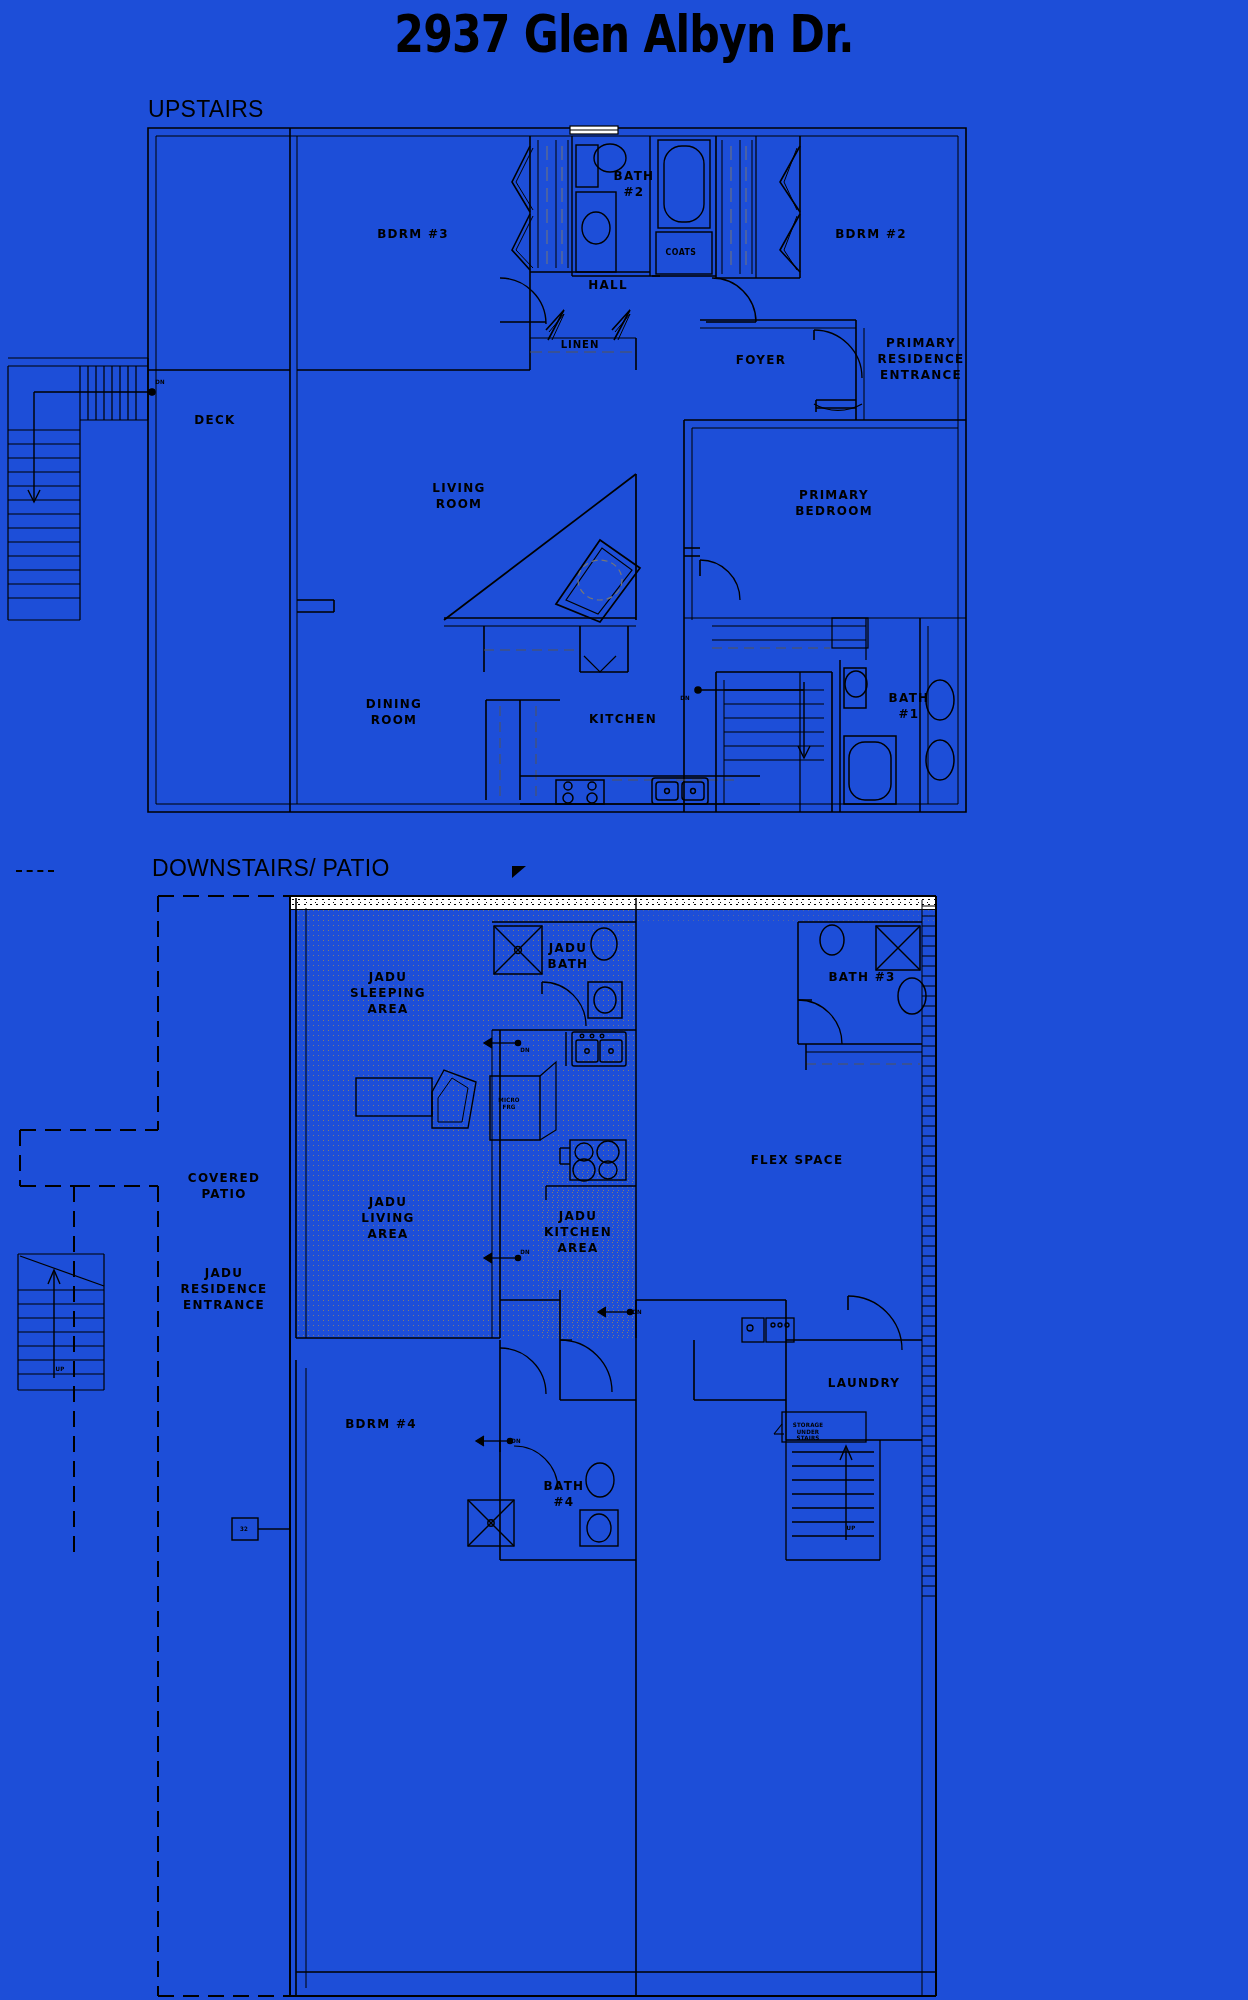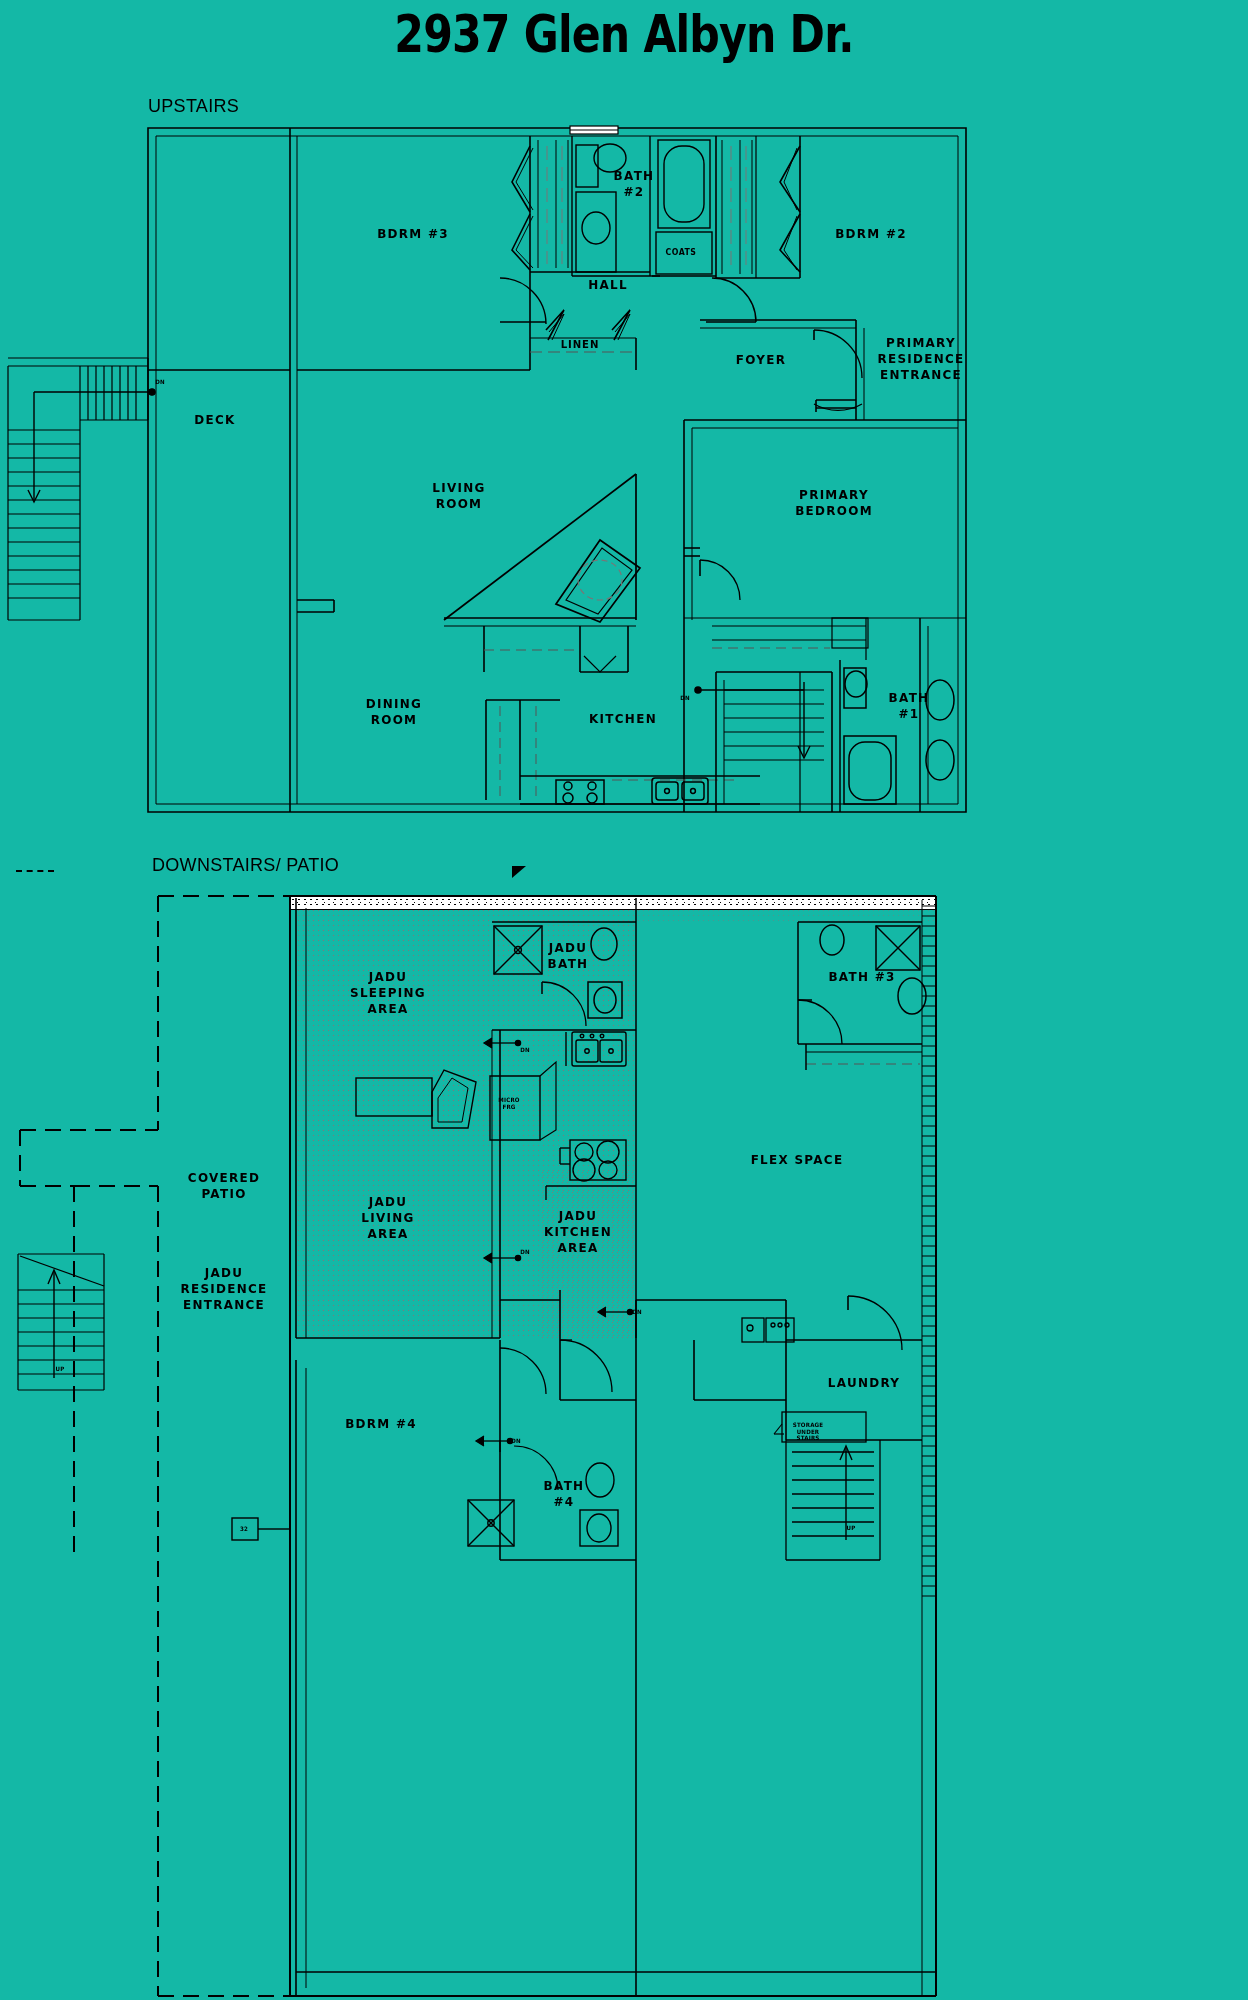--- a/index.html
+++ b/index.html
@@ -1,28 +1,28 @@
 <!DOCTYPE html>
 <html><head>
 <meta charset="utf-8">
 <style>
   html,body{margin:0;padding:0;background:#ffffff;}
   body{width:1248px;height:2000px;font-family:"Liberation Sans",sans-serif;color:#000;overflow:hidden;}
-  #stage{position:relative;width:1248px;height:2000px;background:#14b8a6;}
+  #stage{position:relative;width:1248px;height:2000px;background:#1d4ed8;}
 
   .title{
     position:absolute;left:0;top:4px;width:1248px;text-align:center;
     font-family:"DejaVu Sans",sans-serif;
     font-weight:bold;font-size:52px;letter-spacing:-1px;
     transform:scaleX(0.82);transform-origin:50% 50%;
     white-space:nowrap;
   }
   .floorlabel{
     position:absolute;font-family:"Liberation Sans",sans-serif;
-    font-size:18px;font-weight:400;letter-spacing:.3px;white-space:nowrap;
+    font-size:23px;font-weight:400;letter-spacing:.3px;white-space:nowrap;
   }
 
   
   .rl{
     position:absolute;font-family:"DejaVu Sans",sans-serif;
     font-weight:bold;font-size:13px;letter-spacing:1.4px;
     text-align:center;line-height:1.22;white-space:pre;
     transform:translate(-50%,-50%) scaleX(0.92);
     transform-origin:50% 50%;
   }

